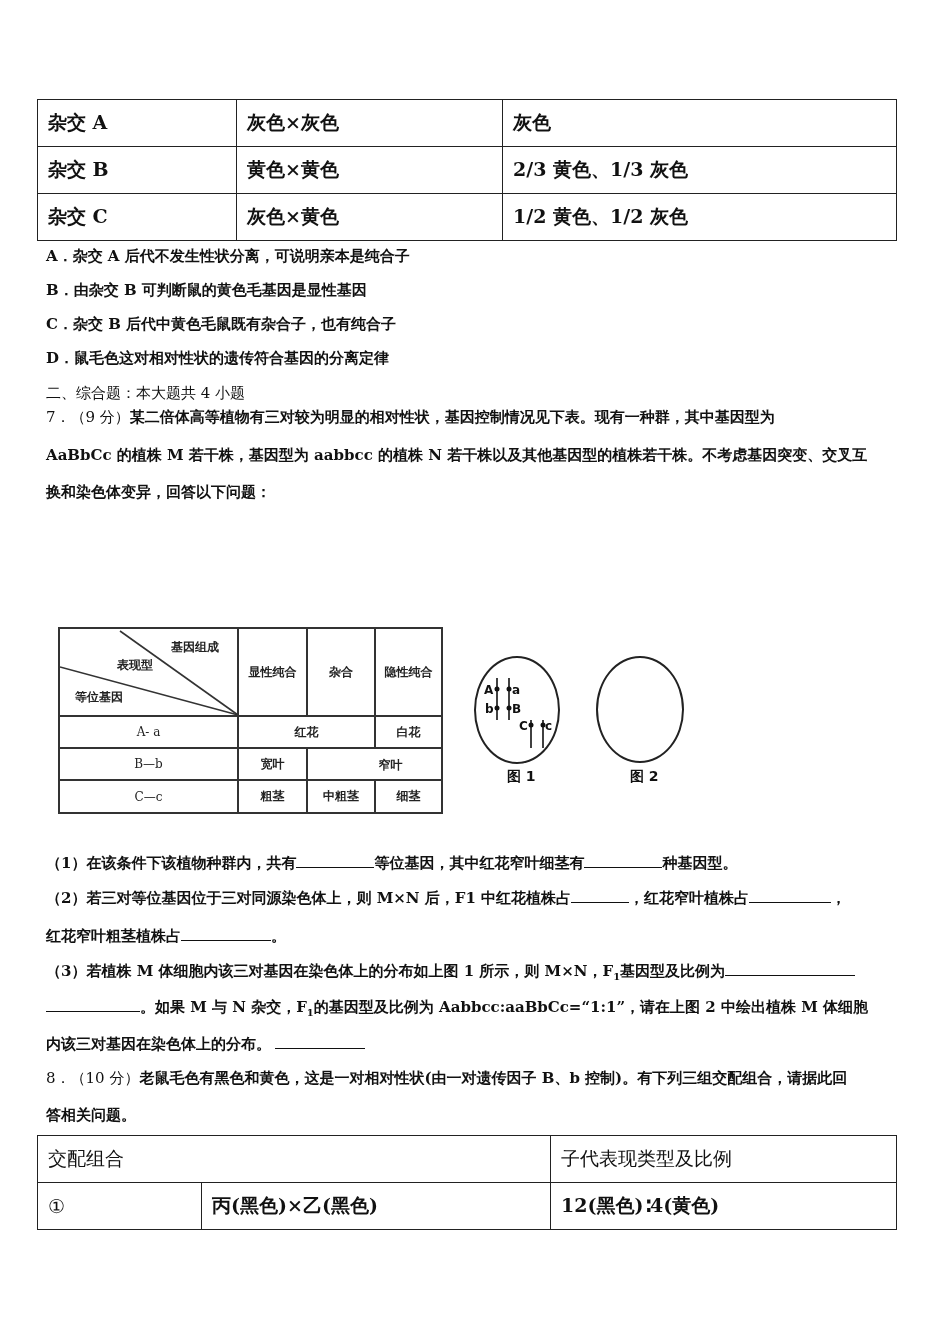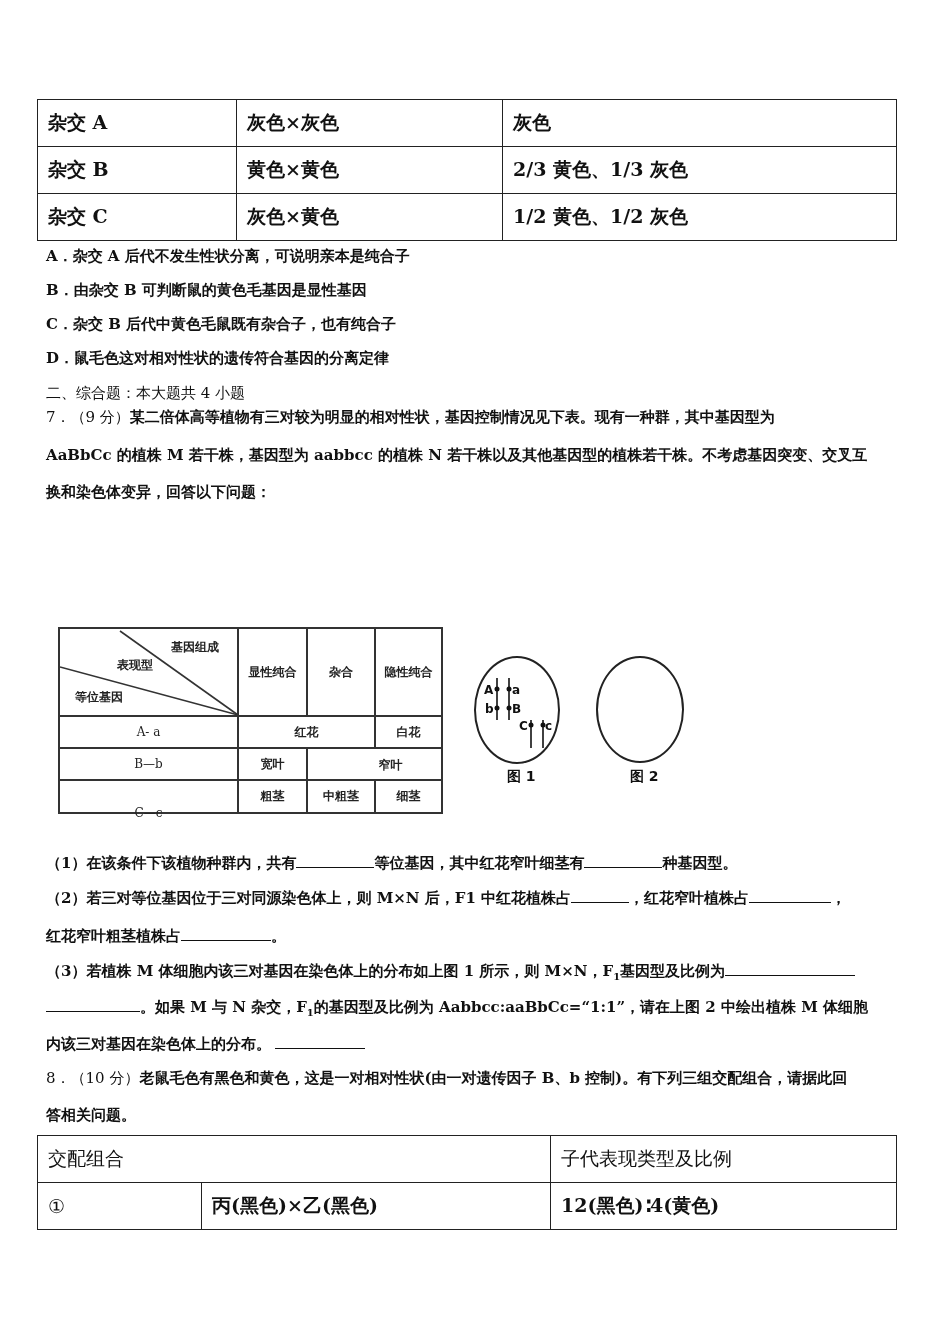--- a/index.html
+++ b/index.html
@@ -91,21 +91,21 @@
   <div class="cell" style="left:316px; top:0; width:65px; height:86px;">隐性纯合</div>
 
   <div class="cell" style="left:0; top:88px; width:177px; height:30px; font-weight:normal; font-family:'DejaVu Serif',serif;">A- a</div>
   <div class="cell" style="left:179px; top:88px; width:135px; height:30px;">红花</div>
   <div class="cell" style="left:316px; top:88px; width:65px; height:30px;text-align:right;">白花</div>
 
   <div class="cell" style="left:0; top:120px; width:177px; height:30px; font-weight:normal; font-family:'DejaVu Serif',serif;">B—b</div>
   <div class="cell" style="left:179px; top:120px; width:67px; height:30px;">宽叶</div>
   <div class="cell" style="left:264px; top:120px; width:133px; height:32px;">窄叶</div>
 
-  <div class="cell" style="left:0; top:168px; width:177px; height:31px; font-weight:normal; font-family:'DejaVu Serif',serif;">C—c</div>
+  <div class="cell" style="left:0; top:152px; width:177px; height:31px; font-weight:normal; font-family:'DejaVu Serif',serif;">C—c</div>
   <div class="cell" style="left:179px; top:152px; width:67px; height:31px;">粗茎</div>
   <div class="cell" style="left:248px; top:152px; width:66px; height:31px;">中粗茎</div>
   <div class="cell" style="left:316px; top:152px; width:65px; height:31px;">细茎</div>
 </div>
 
 <div class="cell-circle" style="left:474px; top:656px; width:86px; height:108px;"></div>
 <svg class="abs" style="left:474px; top:656px;" width="90" height="110">
   <line x1="23" y1="22" x2="23" y2="64" stroke="#111" stroke-width="1.6"></line>
   <line x1="35" y1="22" x2="35" y2="64" stroke="#111" stroke-width="1.6"></line>
   <circle cx="23" cy="33" r="2.5" fill="#111"></circle>

